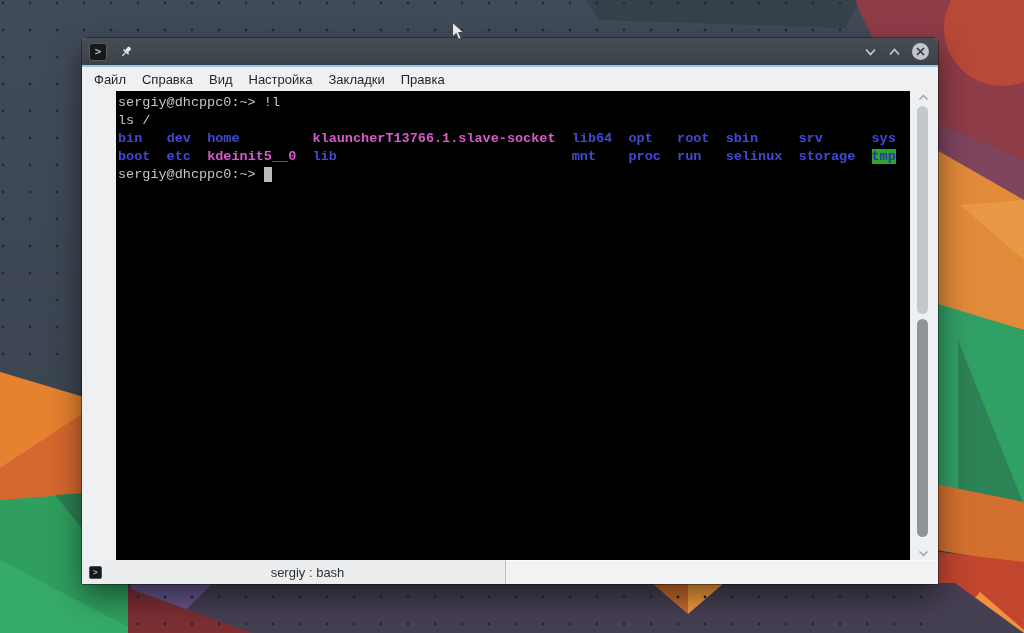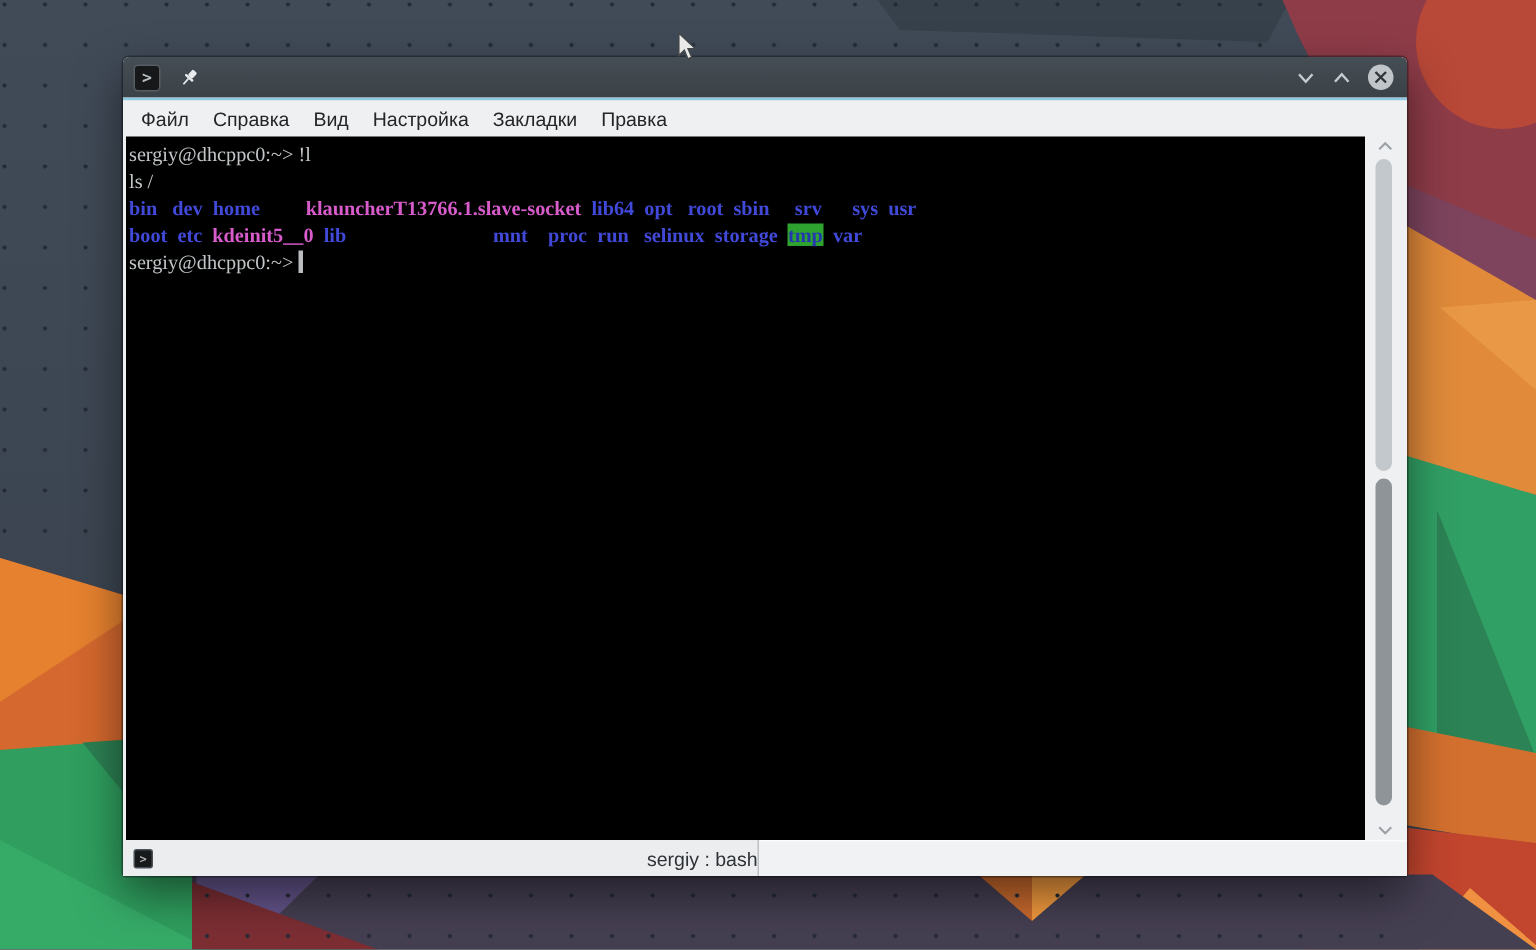--- a/index.html
+++ b/index.html
@@ -19,42 +19,42 @@
   .title{position:absolute;left:0;right:0;text-align:center;color:#eceff0;font-size:13.5px;}
   .winbtns{margin-left:auto;display:flex;align-items:center;gap:11px;margin-right:9px;z-index:1;}
   .wbtn{display:flex;align-items:center;justify-content:center;cursor:default;}
   .closebtn{width:17px;height:17px;border-radius:50%;background:#c0c5c9;display:flex;align-items:center;justify-content:center;}
 
   .menubar{height:24px;background:#eff0f1;display:flex;align-items:center;padding-left:4px;
     font-size:13px;color:#232629;flex:none;}
   .menu-item{padding:0 8px;}
 
   .content{flex:1;display:flex;padding:0 2px;background:#eff0f1;min-height:0;}
-  .screen{flex:1;background:#000;font-family:Liberation Serif, serif;font-size:13.5px;
-    line-height:18px;padding:3px 0 0 2px;white-space:pre;overflow:hidden;}
+  .screen{flex:1;background:#000;font-family:Liberation Mono, monospace;font-size:13.5px;
+    line-height:18px;padding:3px 0 0 2px;white-space:pre;overflow:hidden;margin-left:32px;}
   .tline{height:18px;}
   .seg-fg{color:var(--t-fg);}
   .seg-dir{color:var(--t-dir);font-weight:bold;text-align:right;}
   .seg-mag{color:var(--t-mag);font-weight:bold;}
   .seg-tmp{color:var(--t-tmpfg);background:var(--t-tmpbg);font-weight:bold;}
   .seg-cursor{background:var(--t-cursor);}
 
   .scrollbar{width:26px;background:#eff0f1;position:relative;flex:none;}
   .sb-arrow{position:absolute;left:0;right:0;display:flex;justify-content:center;}
   .sb-arrow.up{top:3px;} .sb-arrow.down{bottom:3px;}
   .sb-seg{position:absolute;left:7px;width:11px;border-radius:6px;}
   .sb-seg.light{top:15px;height:208px;background:#c3c8cc;}
   .sb-seg.dark{top:228px;height:218px;background:#8f9498;}
 
   .tabbar{height:24px;background:#eff0f1;display:flex;flex:none;border-radius:0 0 2px 2px;}
   .tab{width:424px;display:flex;align-items:center;background:#ebedee;border-right:1px solid #bcc1c5;
     position:relative;box-sizing:border-box;}
   .tabicon{width:13px;height:13px;margin-left:7px;background:#17191b;border:1px solid #4a5157;border-radius:2px;
     color:#aeb3b6;font:bold 8px "DejaVu Sans Mono",monospace;display:flex;align-items:center;justify-content:center;z-index:1;box-sizing:border-box;}
-  .tablabel{position:absolute;left:0;right:0;text-align:right;font-size:13px;color:#2e3236;margin-left:28px;}
+  .tablabel{position:absolute;left:0;right:0;text-align:center;font-size:13px;color:#2e3236;margin-left:28px;}
   .tab-empty{flex:1;background:#f1f2f3;border-top:1px solid #fafbfb;}
 
   .mouse{position:absolute;left:451px;top:21px;z-index:10;}
 </style>
 </head>
 <body>
 
 <div class="desktop">
 
   <svg class="wallpaper" width="1024" height="633" viewBox="0 0 1024 633">

